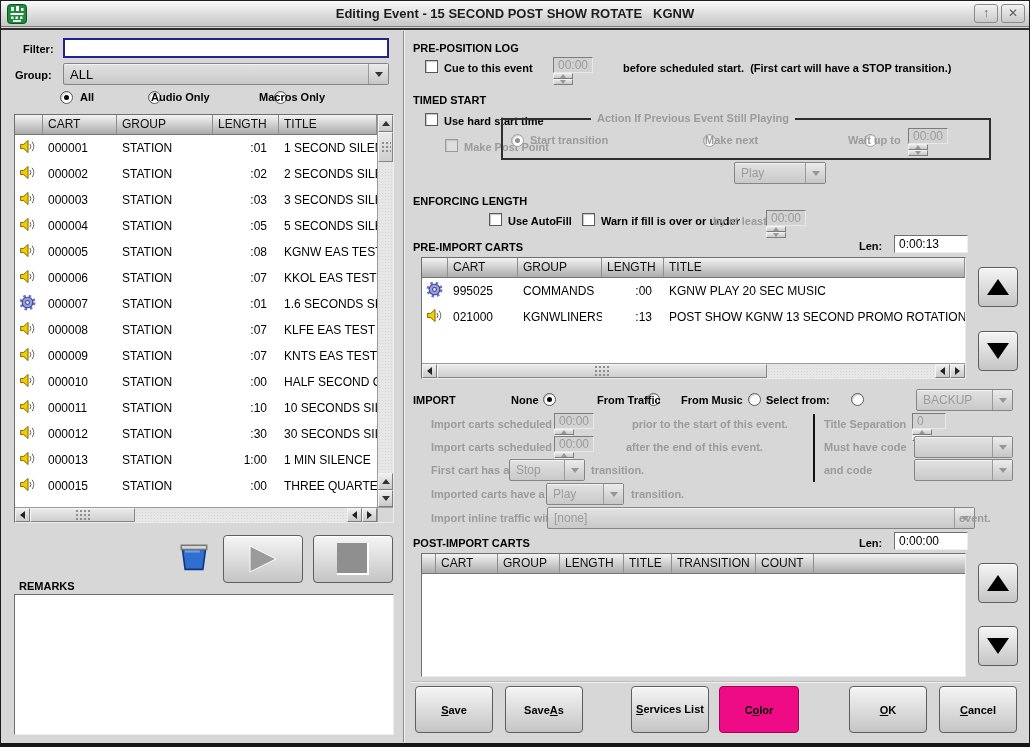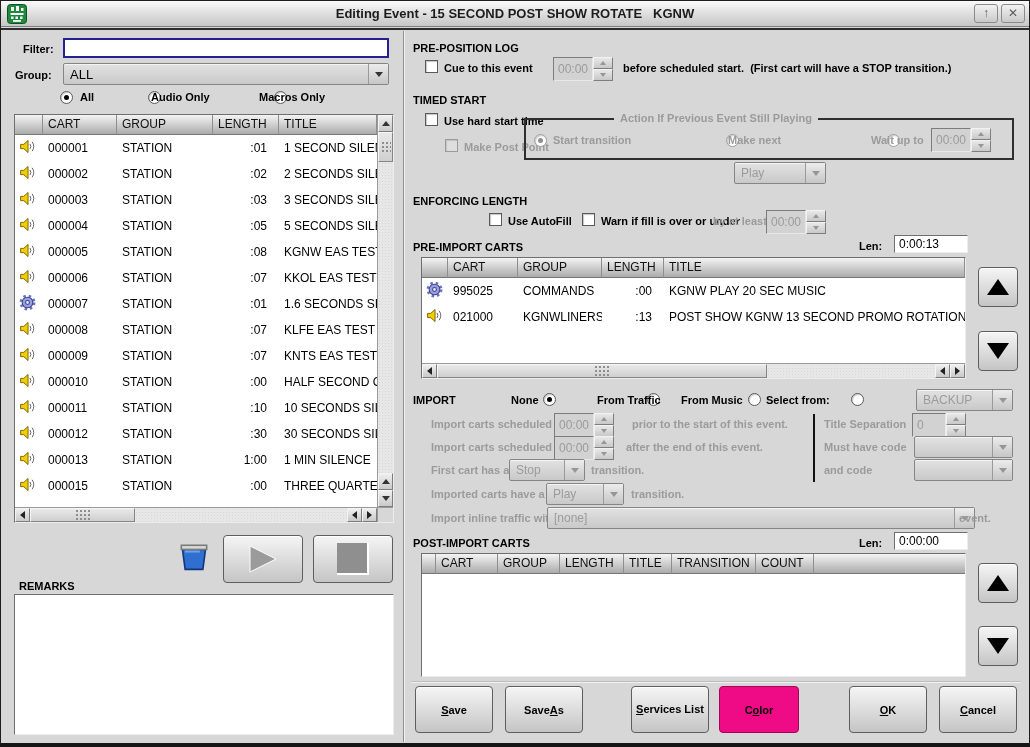--- a/index.html
+++ b/index.html
@@ -71,21 +71,21 @@
   .combo .combo-text { flex:1; font-size:12px; padding:0 6px; color:#000; overflow:hidden; white-space:nowrap; }
   .combo .combo-arrow { width:20px; align-self:stretch; border-left:1px solid #9a9a9a;
     display:flex; align-items:center; justify-content:center;
     background:linear-gradient(#ececec,#c6c6c6); }
   .combo.dis .combo-text { color:#9b9b9b; }
 
   .tri-down { width:0; height:0; border-left:4px solid transparent; border-right:4px solid transparent; border-top:5px solid #333; }
   .tri-up   { width:0; height:0; border-left:4px solid transparent; border-right:4px solid transparent; border-bottom:5px solid #333; }
   .dis .tri-down, .dis .tri-up { border-top-color:#969696; border-bottom-color:#969696; }
 
-  .spin { display:flex; height:24px; }
+  .spin { display:flex; height:36px;flex-direction:column; }
   .spin .spin-field {
     width:40px; border:1px solid; border-color:#7c7c7c #e8e8e8 #e8e8e8 #7c7c7c;
     background:#d2d2d2; font-size:12px; display:flex; align-items:center; padding:0 4px; color:#000;
   }
   .spin.dis .spin-field { color:#9b9b9b; }
   .spin .spin-btns { width:20px; display:flex; flex-direction:column; }
   .spin .spin-b { flex:1; border:1px solid; border-color:#f2f2f2 #7e7e7e #7e7e7e #f2f2f2;
     background:linear-gradient(#e8e8e8,#c8c8c8); display:flex; align-items:center; justify-content:center; }
   .spin .spin-b .tri-up { border-bottom-width:4px; border-left-width:3.5px; border-right-width:3.5px; }
   .spin .spin-b .tri-down { border-top-width:4px; border-left-width:3.5px; border-right-width:3.5px; }
@@ -491,21 +491,21 @@
     </span>
     <span class="lbl abs" style="left:622px; top:32px;">before scheduled start.  (First cart will have a STOP transition.)</span>
 
     
     <span class="lbl abs" style="left:412px; top:64px;">TIMED START</span>
     <span class="check abs" style="left:424px; top:83px;"></span>
     <span class="lbl abs" style="left:443px; top:85px;">Use hard start time</span>
     <span class="check dis-box abs" style="left:444px; top:109px;"></span>
     <span class="lbl dis abs" style="left:463px; top:111px;">Make Post Point</span>
 
-    <div class="gbox" style="left:523px; top:88px; width:490px; height:42px;">
+    <div class="gbox" style="left:500px; top:88px; width:490px; height:42px;">
       <span class="gbox-title dis">Action If Previous Event Still Playing</span>
       <span class="radio sel dis-box abs" style="left:8px; top:13px;"><span class="dot"></span></span>
       <span class="lbl dis abs" style="left:27px; top:14px;">Start transition</span>
       <span class="radio dis-box abs" style="left:183px; top:13px;"></span>
       <span class="lbl dis abs" style="left:202px; top:14px;">Make next</span>
       <span class="radio dis-box abs" style="left:326px; top:13px;"></span>
       <span class="lbl dis abs" style="left:345px; top:14px;">Wait up to</span>
       <span class="spin dis abs" style="left:405px; top:8px;">
         <span class="spin-field">00:00</span>
         <span class="spin-btns">

